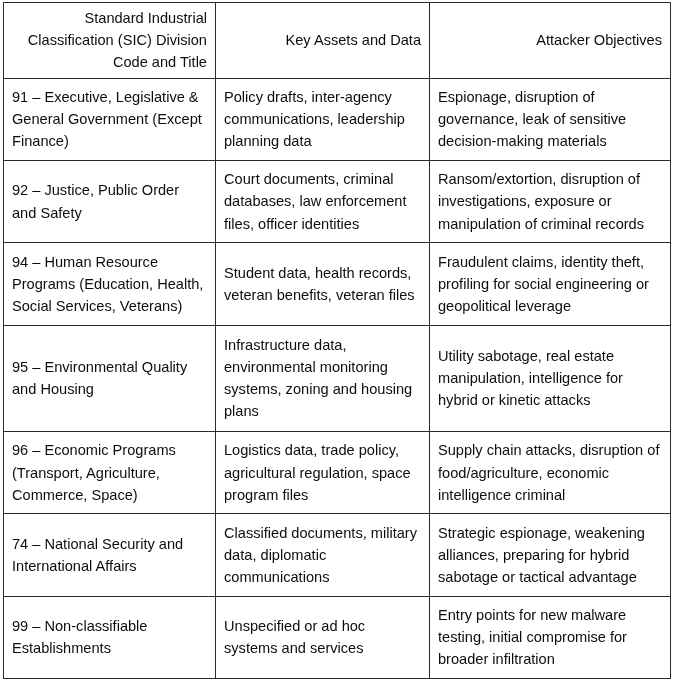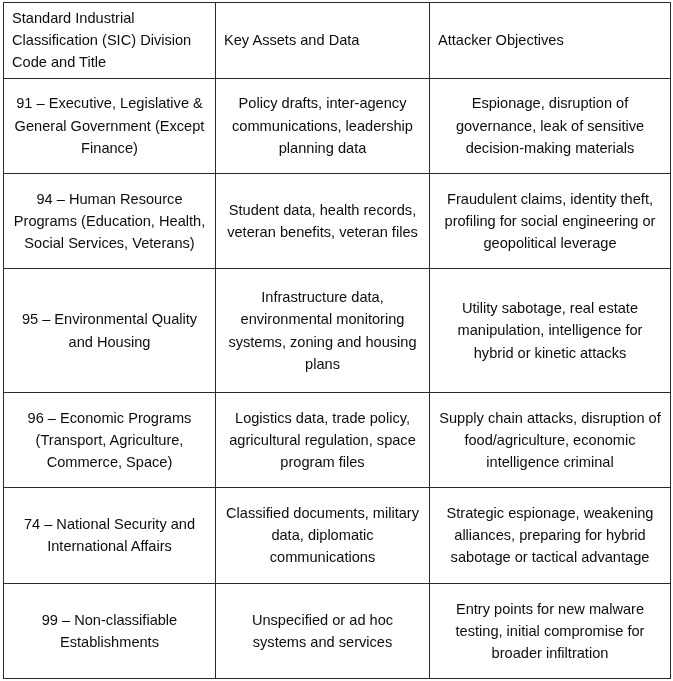--- a/index.html
+++ b/index.html
@@ -27,27 +27,27 @@
     height: 677px;
   }
   table.sic-table td,
   table.sic-table th {
     border: 1px solid #2b2b2b;
     padding: 4px 8px 4px 8px;
     font-size: 14.6px;
     line-height: 1.52;
     font-weight: normal;
     vertical-align: middle;
-    text-align: center;
+    text-align: left;
     word-wrap: break-word;
     overflow-wrap: break-word;
     hyphens: none;
   }
   table.sic-table th {
-    text-align: left;
+    text-align: right;
     vertical-align: middle;
   }
   col.c1 { width: 212px; }
   col.c2 { width: 214px; }
   col.c3 { width: 241px; }
 </style>
 </head>
 <body>
 
 <div class="sheet">
@@ -62,20 +62,25 @@
         <th>Standard Industrial Classification (SIC) Division Code and Title</th>
         <th>Key Assets and Data</th>
         <th>Attacker Objectives</th>
       </tr>
     </thead>
     <tbody>
       <tr>
         <td>91 – Executive, Legislative &amp; General Government (Except Finance)</td>
         <td>Policy drafts, inter-agency communications, leadership planning data</td>
         <td>Espionage, disruption of governance, leak of sensitive decision-making materials</td>
+      </tr>
+      <tr>
+        <td>92 – Justice, Public Order and Safety</td>
+        <td>Court documents, criminal databases, law enforcement files, officer identities</td>
+        <td>Ransom/extortion, disruption of investigations, exposure or manipulation of criminal records</td>
       </tr>
       <tr>
         <td>94 – Human Resource Programs (Education, Health, Social Services, Veterans)</td>
         <td>Student data, health records, veteran benefits, veteran files</td>
         <td>Fraudulent claims, identity theft, profiling for social engineering or geopolitical leverage</td>
       </tr>
       <tr>
         <td>95 – Environmental Quality and Housing</td>
         <td>Infrastructure data, environmental monitoring systems, zoning and housing plans</td>
         <td>Utility sabotage, real estate manipulation, intelligence for hybrid or kinetic attacks</td>

